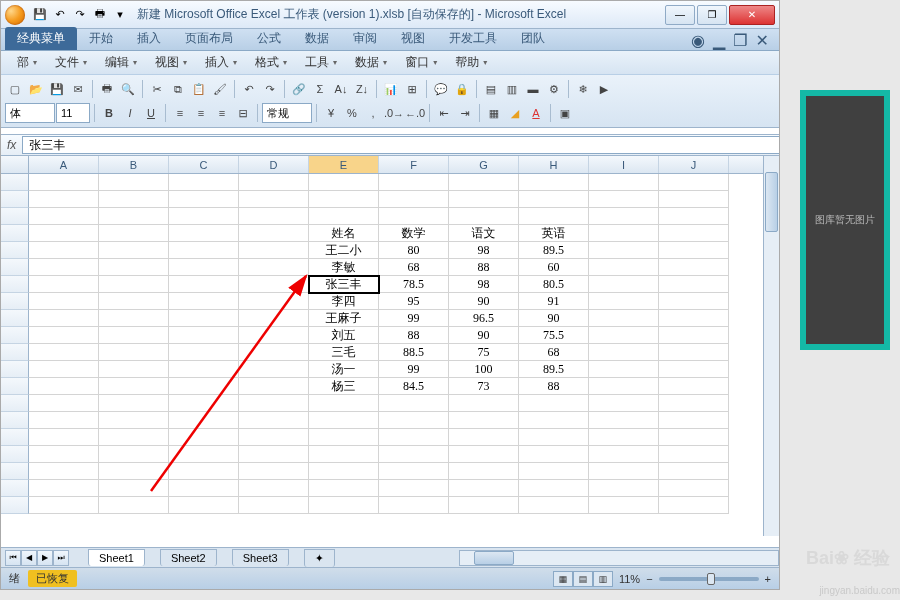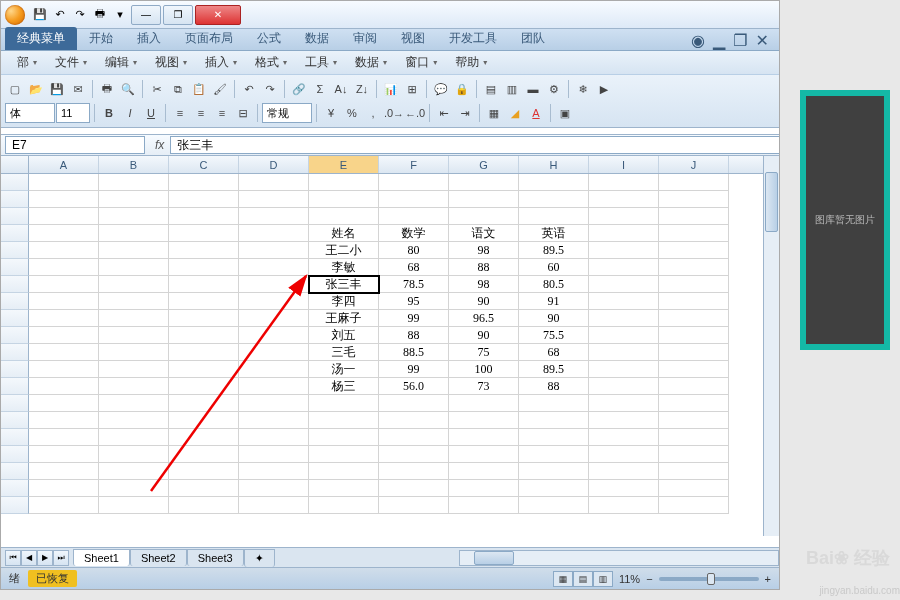--- a/index.html
+++ b/index.html
@@ -35,21 +35,21 @@
 .colhead{width:70px;border-right:1px solid #c5d4e3;text-align:center;font-size:11px;color:#3a5a7a;line-height:18px}
 .colhead.sel{background:#f8d48a}
 .grid-body{position:relative;height:432px}
 .grid-row{display:flex;height:17px}
 .rowhead{width:28px;background:linear-gradient(#f4f8fc,#e6eef6);border-right:1px solid #9db4cc;border-bottom:1px solid #c5d4e3;text-align:center;font-size:10px;color:#3a5a7a;line-height:17px}
 .cell{width:70px;height:17px;border-right:1px solid #d4d4d4;border-bottom:1px solid #d4d4d4;font-size:12px;text-align:center;line-height:17px;font-family:SimSun,serif}
 .cell.selected{outline:2px solid #000;outline-offset:-1px;position:relative;z-index:2}
 .sheet-tabs{position:absolute;bottom:22px;left:0;right:0;height:20px;background:#dae5f0;display:flex;align-items:center;border-top:1px solid #9db4cc}
 .nav-btns{display:flex;padding:0 4px;gap:0}
 .nav-btn{width:16px;height:16px;background:linear-gradient(#f0f6fc,#d6e4f2);border:1px solid #9db4cc;font-size:8px;display:flex;align-items:center;justify-content:center}
-.sheet-tab{padding:2px 10px;font-size:11px;background:#fff;border:1px solid #9db4cc;border-bottom:none;margin-left:0;border-radius:0 0 3px 3px}
+.sheet-tab{padding:2px 10px;font-size:11px;background:#fff;border:1px solid #9db4cc;border-bottom:none;margin-left:15px;border-radius:0 0 3px 3px}
 .sheet-tab.inactive{background:#dae5f0}
 .hscroll{margin-left:auto;width:320px;height:16px;background:#e6eef6;border:1px solid #9db4cc;position:relative}
 .hscroll-thumb{position:absolute;left:14px;top:0;width:40px;height:14px;background:linear-gradient(#dce7f2,#b8cfe6);border:1px solid #8ba9c6;border-radius:2px}
 .statusbar{position:absolute;bottom:0;left:0;right:0;height:22px;background:linear-gradient(#d0ddea,#b8cfe6);display:flex;align-items:center;padding:0 8px;font-size:11px;color:#333;border-top:1px solid #9db4cc}
 .recover-badge{background:#f0c020;padding:1px 8px;border-radius:2px;margin-left:8px;font-size:11px}
 .zoom-area{margin-left:auto;display:flex;align-items:center;gap:6px}
 .view-btns{display:flex}
 .view-btn{width:20px;height:16px;border:1px solid #8ba9c6;background:#dce7f2;font-size:9px;display:flex;align-items:center;justify-content:center}
 .zoom-slider{width:100px;height:4px;background:#8ba9c6;position:relative;border-radius:2px}
 .zoom-thumb{position:absolute;left:48px;top:-4px;width:8px;height:12px;background:#dce7f2;border:1px solid #666;border-radius:2px}
@@ -67,20 +67,21 @@
 
   <div class="titlebar">
     <div class="qat">
       <div class="office-orb"></div>
       <div class="qat-btn">💾</div>
       <div class="qat-btn">↶</div>
       <div class="qat-btn">↷</div>
       <div class="qat-btn">🖶</div>
       <div class="qat-btn">▾</div>
     </div>
+    <div class="title-text">新建 Microsoft Office Excel 工作表 (version 1).xlsb [自动保存的] - Microsoft Excel</div>
     <div class="win-controls">
       <div class="win-btn">—</div>
       <div class="win-btn">❐</div>
       <div class="win-btn close">✕</div>
     </div>
   </div>
 
   <div class="ribbon-tabs">
     <div class="ribbon-tab active">经典菜单</div>
     <div class="ribbon-tab">开始</div>
@@ -184,21 +185,20 @@
       <div class="tbtn" style="color:#e8a020">◢</div>
       <div class="tbtn" style="color:#d33">
           <u>A</u>
         </div>
       <div class="tsep"></div>
       <div class="tbtn">▣</div>
     </div>
   </div>
 
   <div class="namebox-row">
-    <div class="namebox">E7</div>
     <span class="fx-label">fx</span>
     <div class="formula-bar">张三丰</div>
   </div>
 
   <div class="grid-wrap">
     <div class="colheads">
       <div class="rowhead-corner"></div>
       <div class="colhead">A</div>
       <div class="colhead">B</div>
       <div class="colhead">C</div>
@@ -367,21 +367,21 @@
           <div class="cell"></div>
           <div class="cell"></div>
         </div>
         <div class="grid-row">
           <div class="rowhead"></div>
           <div class="cell"></div>
           <div class="cell"></div>
           <div class="cell"></div>
           <div class="cell"></div>
           <div class="cell">杨三</div>
-          <div class="cell">56.0</div>
+          <div class="cell">84.5</div>
           <div class="cell">73</div>
           <div class="cell">88</div>
           <div class="cell"></div>
           <div class="cell"></div>
         </div>
         <div class="grid-row">
           <div class="rowhead"></div>
           <div class="cell"></div>
           <div class="cell"></div>
           <div class="cell"></div>

